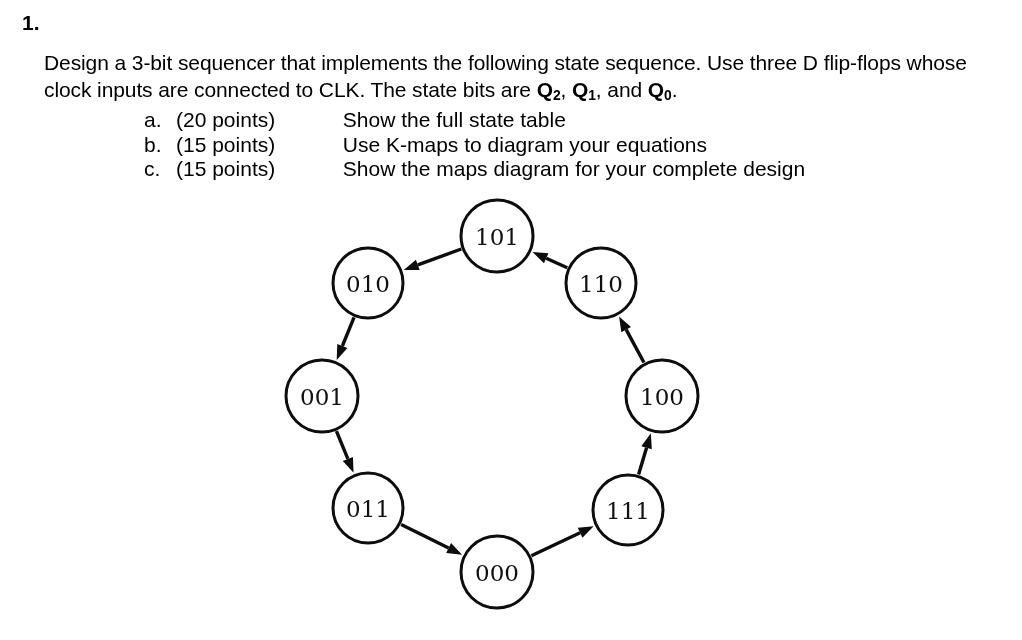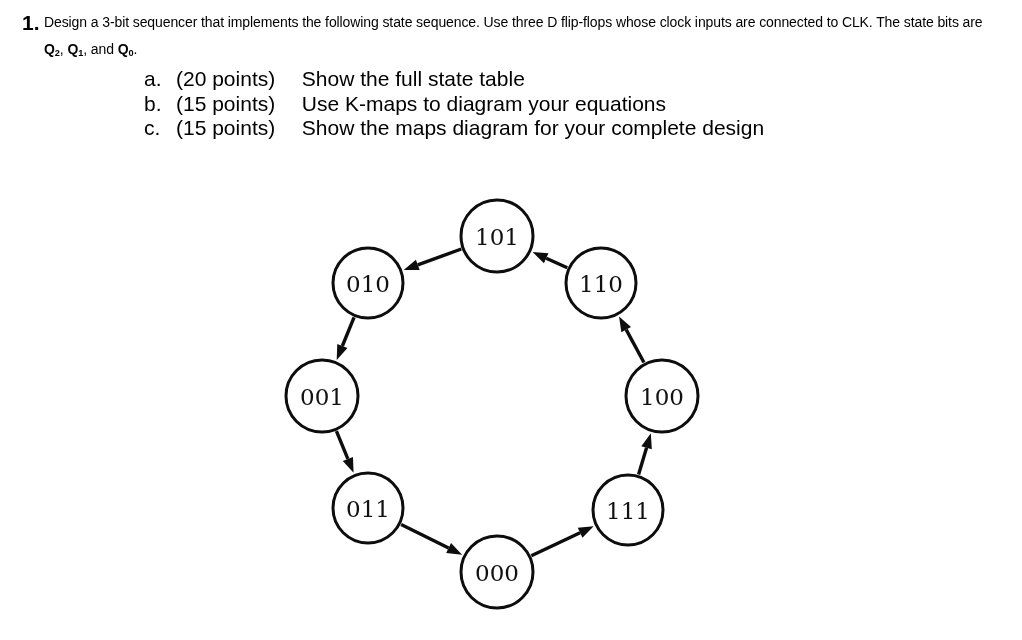--- a/index.html
+++ b/index.html
@@ -33,23 +33,24 @@
   }
   .problem-number {
     position: absolute;
     left: 22px;
     top: 9px;
     font-weight: bold;
     font-size: 21px;
     line-height: 27px;
   }
   .problem-text {
-    font-size: 14px;
+    font-size: 21px;
     line-height: 27px;
     letter-spacing: -0.1px;
+    margin-top: 40px;
   }
   .qsub {
     font-weight: bold;
   }
   .qsub sub {
     font-size: 0.66em;
     font-weight: bold;
     vertical-align: baseline;
     position: relative;
     bottom: -0.22em;
@@ -72,20 +73,21 @@
     top: 0;
     width: 20px;
   }
   .subpart-points {
     display: inline-block;
     margin-left: 32px;
     width: 120px;
   }
   .subpart-desc {
     display: inline-block;
+    margin-left: 41px;
   }
 
   
   #state-diagram {
     position: absolute;
     left: 0;
     top: 186px;
     width: 840px;
     height: 454px;
   }

